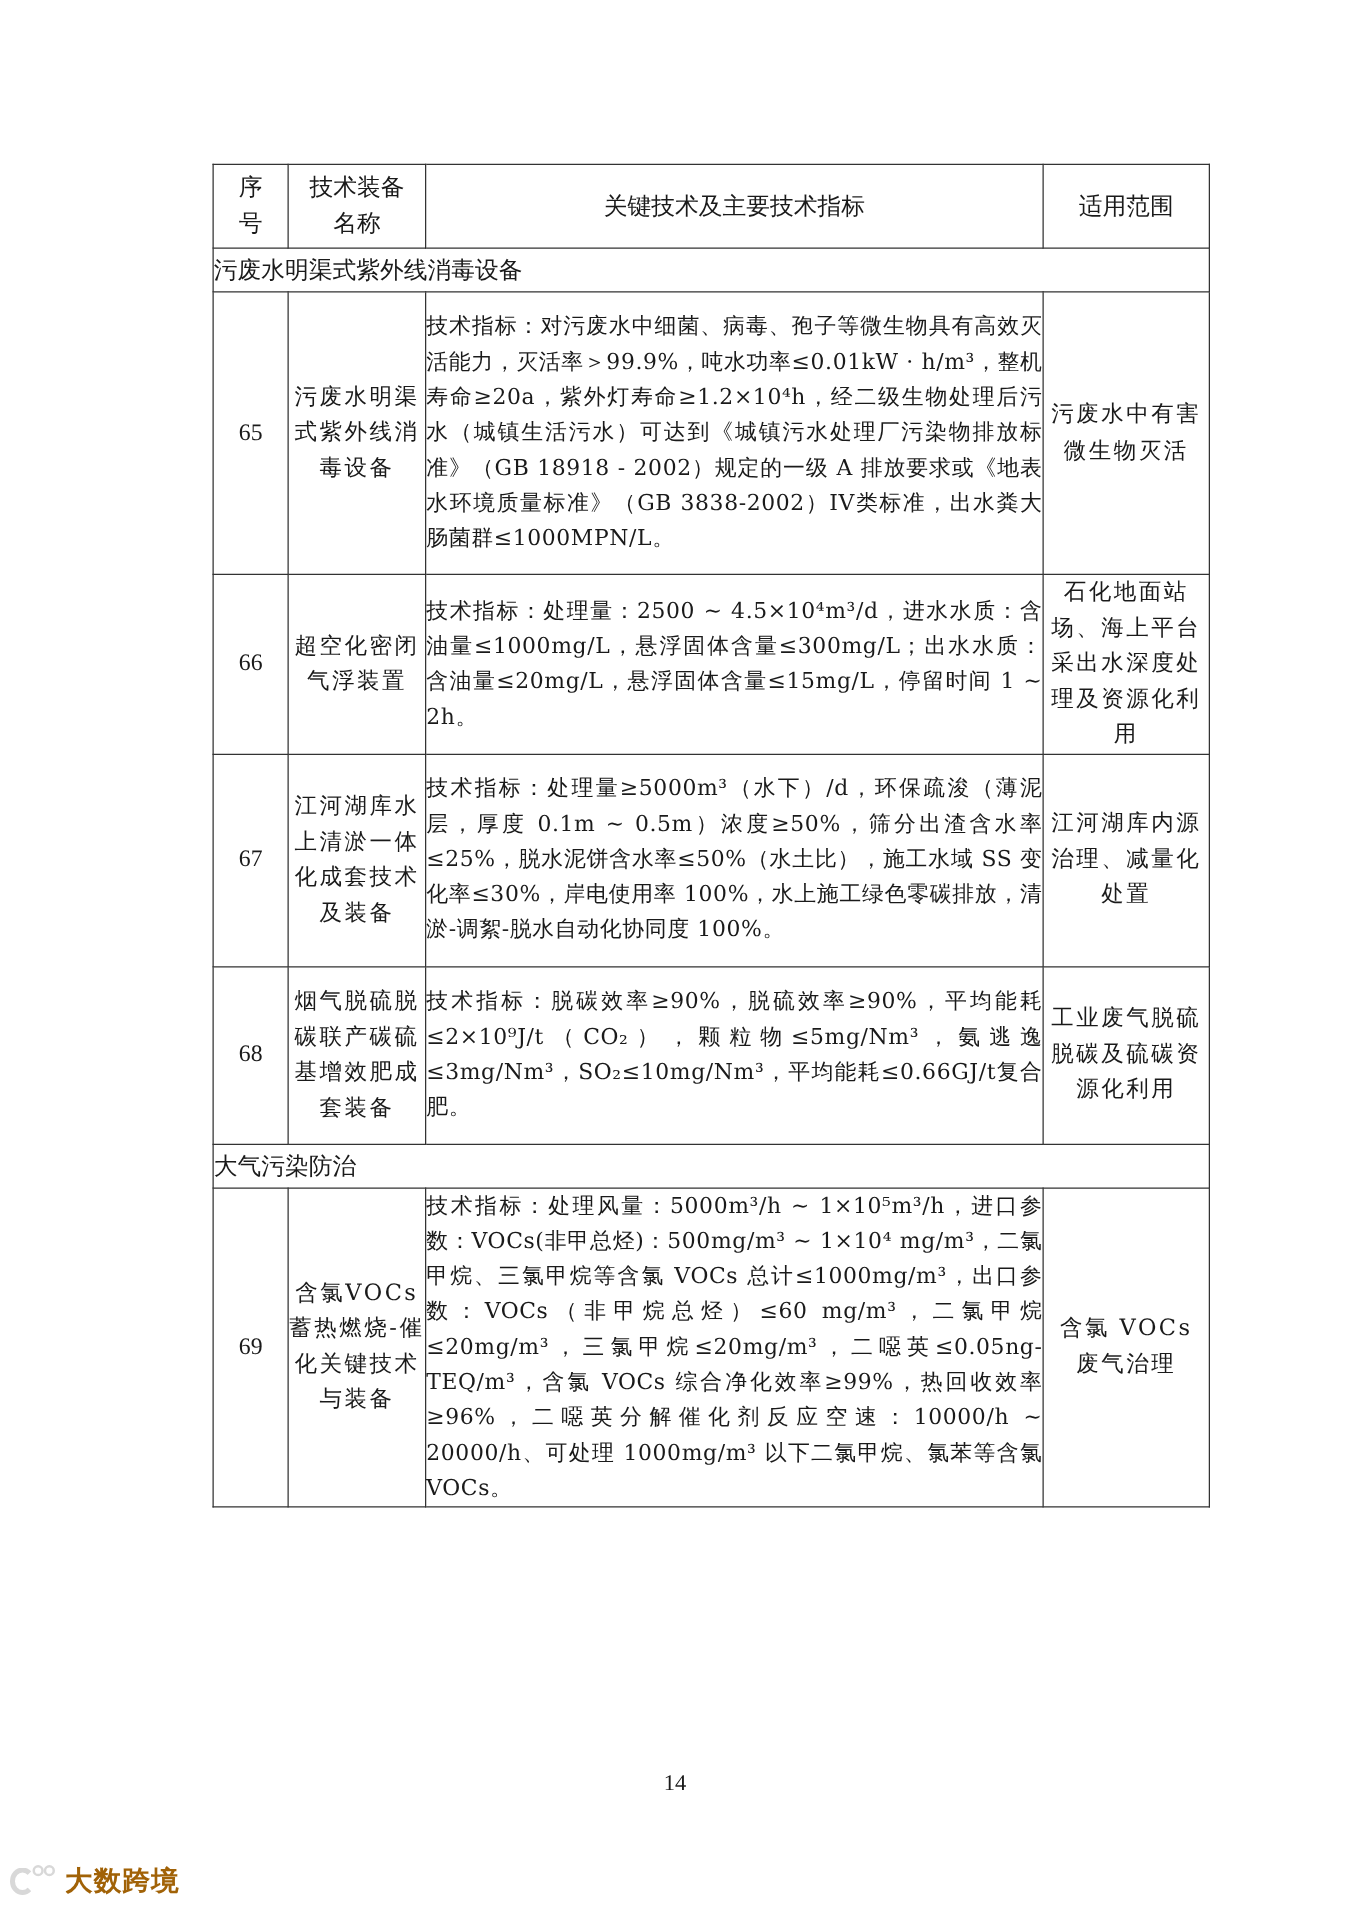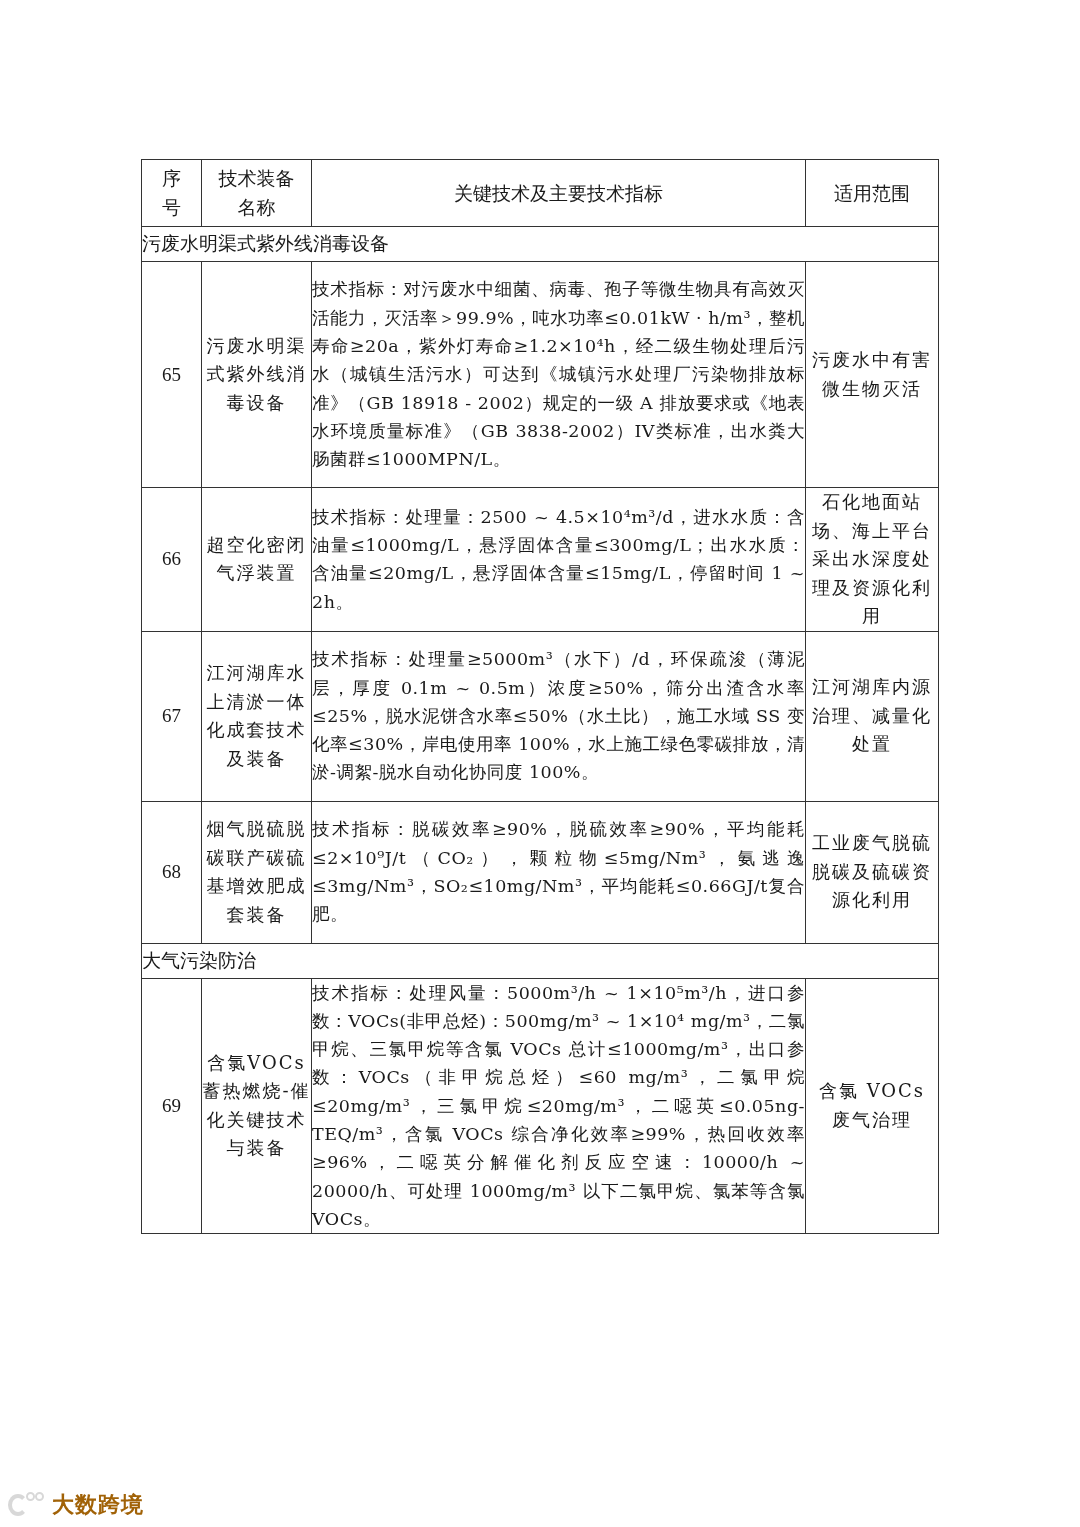--- a/index.html
+++ b/index.html
@@ -1,20 +1,20 @@
 <!DOCTYPE html>
 <html><head>
 <meta charset="utf-8">
 <style>
   html, body { margin: 0; padding: 0; background: #ffffff; }
   body { width: 1080px; height: 1527px; position: relative; overflow: hidden;
          font-family: "DejaVu Serif", "Liberation Serif", serif; color: #1a1a1a; }
   .page { position: absolute; left: 0; top: 0; width: 1080px; height: 1527px; }
-  table.spec { position: absolute; left: 141px; top: 131px; width: 797px;
-               border-collapse: collapse; table-layout: fixed; margin-top: 28px; }
+  table.spec { position: absolute; left: 170px; top: 131px; width: 797px;
+               border-collapse: collapse; table-layout: fixed; }
   table.spec td, table.spec th { border: 1.5px solid #333; padding: 0; vertical-align: middle; }
   th { font-family: "DejaVu Sans", "Liberation Sans", sans-serif; font-weight: normal;
        font-size: 19px; line-height: 29px; text-align: center; height: 66px; }
   .sec td { font-family: "DejaVu Sans", "Liberation Sans", sans-serif; font-size: 19px;
             height: 34px; padding-left: 9px; text-align: left; }
   td.no { text-align: center; font-size: 19px; font-family: "Liberation Serif", serif; }
   td.name { text-align: center; font-size: 18px; line-height: 28.5px; padding: 0 6px; letter-spacing: 2px; }
   td.tech { font-size: 17.5px; line-height: 28.3px; padding: 4px 10px 4px 10px; text-align: justify; letter-spacing: 0.5px; }
   td.scope { text-align: center; font-size: 18px; line-height: 28.5px; padding: 0 8px; letter-spacing: 2px; }
   .page-num { position: absolute; left: 0; width: 1080px; top: 1416px; text-align: center;
@@ -88,20 +88,21 @@
 
     <tr style="height:255px;">
       <td class="no">69</td>
       <td class="name">含氯VOCs蓄热燃烧-催化关键技术与装备</td>
       <td class="tech">技术指标：处理风量：5000m³/h ~ 1×10⁵m³/h，进口参数：VOCs(非甲总烃)：500mg/m³ ~ 1×10⁴ mg/m³，二氯甲烷、三氯甲烷等含氯 VOCs 总计≤1000mg/m³，出口参数：VOCs（非甲烷总烃）≤60 mg/m³，二氯甲烷≤20mg/m³，三氯甲烷≤20mg/m³，二噁英≤0.05ng-TEQ/m³，含氯 VOCs 综合净化效率≥99%，热回收效率≥96%，二噁英分解催化剂反应空速：10000/h ~ 20000/h、可处理 1000mg/m³ 以下二氯甲烷、氯苯等含氯 VOCs。</td>
       <td class="scope">含氯 VOCs 废气治理</td>
     </tr>
   </tbody>
     </table>
 
+  <div class="page-num">14</div>
 
   <div class="watermark">
     <span class="wm-logo">
       <span class="c"></span>
         <span class="o1"></span>
         <span class="o2"></span>
     </span>
     <span>大数跨境</span>
   </div>
 </div>

